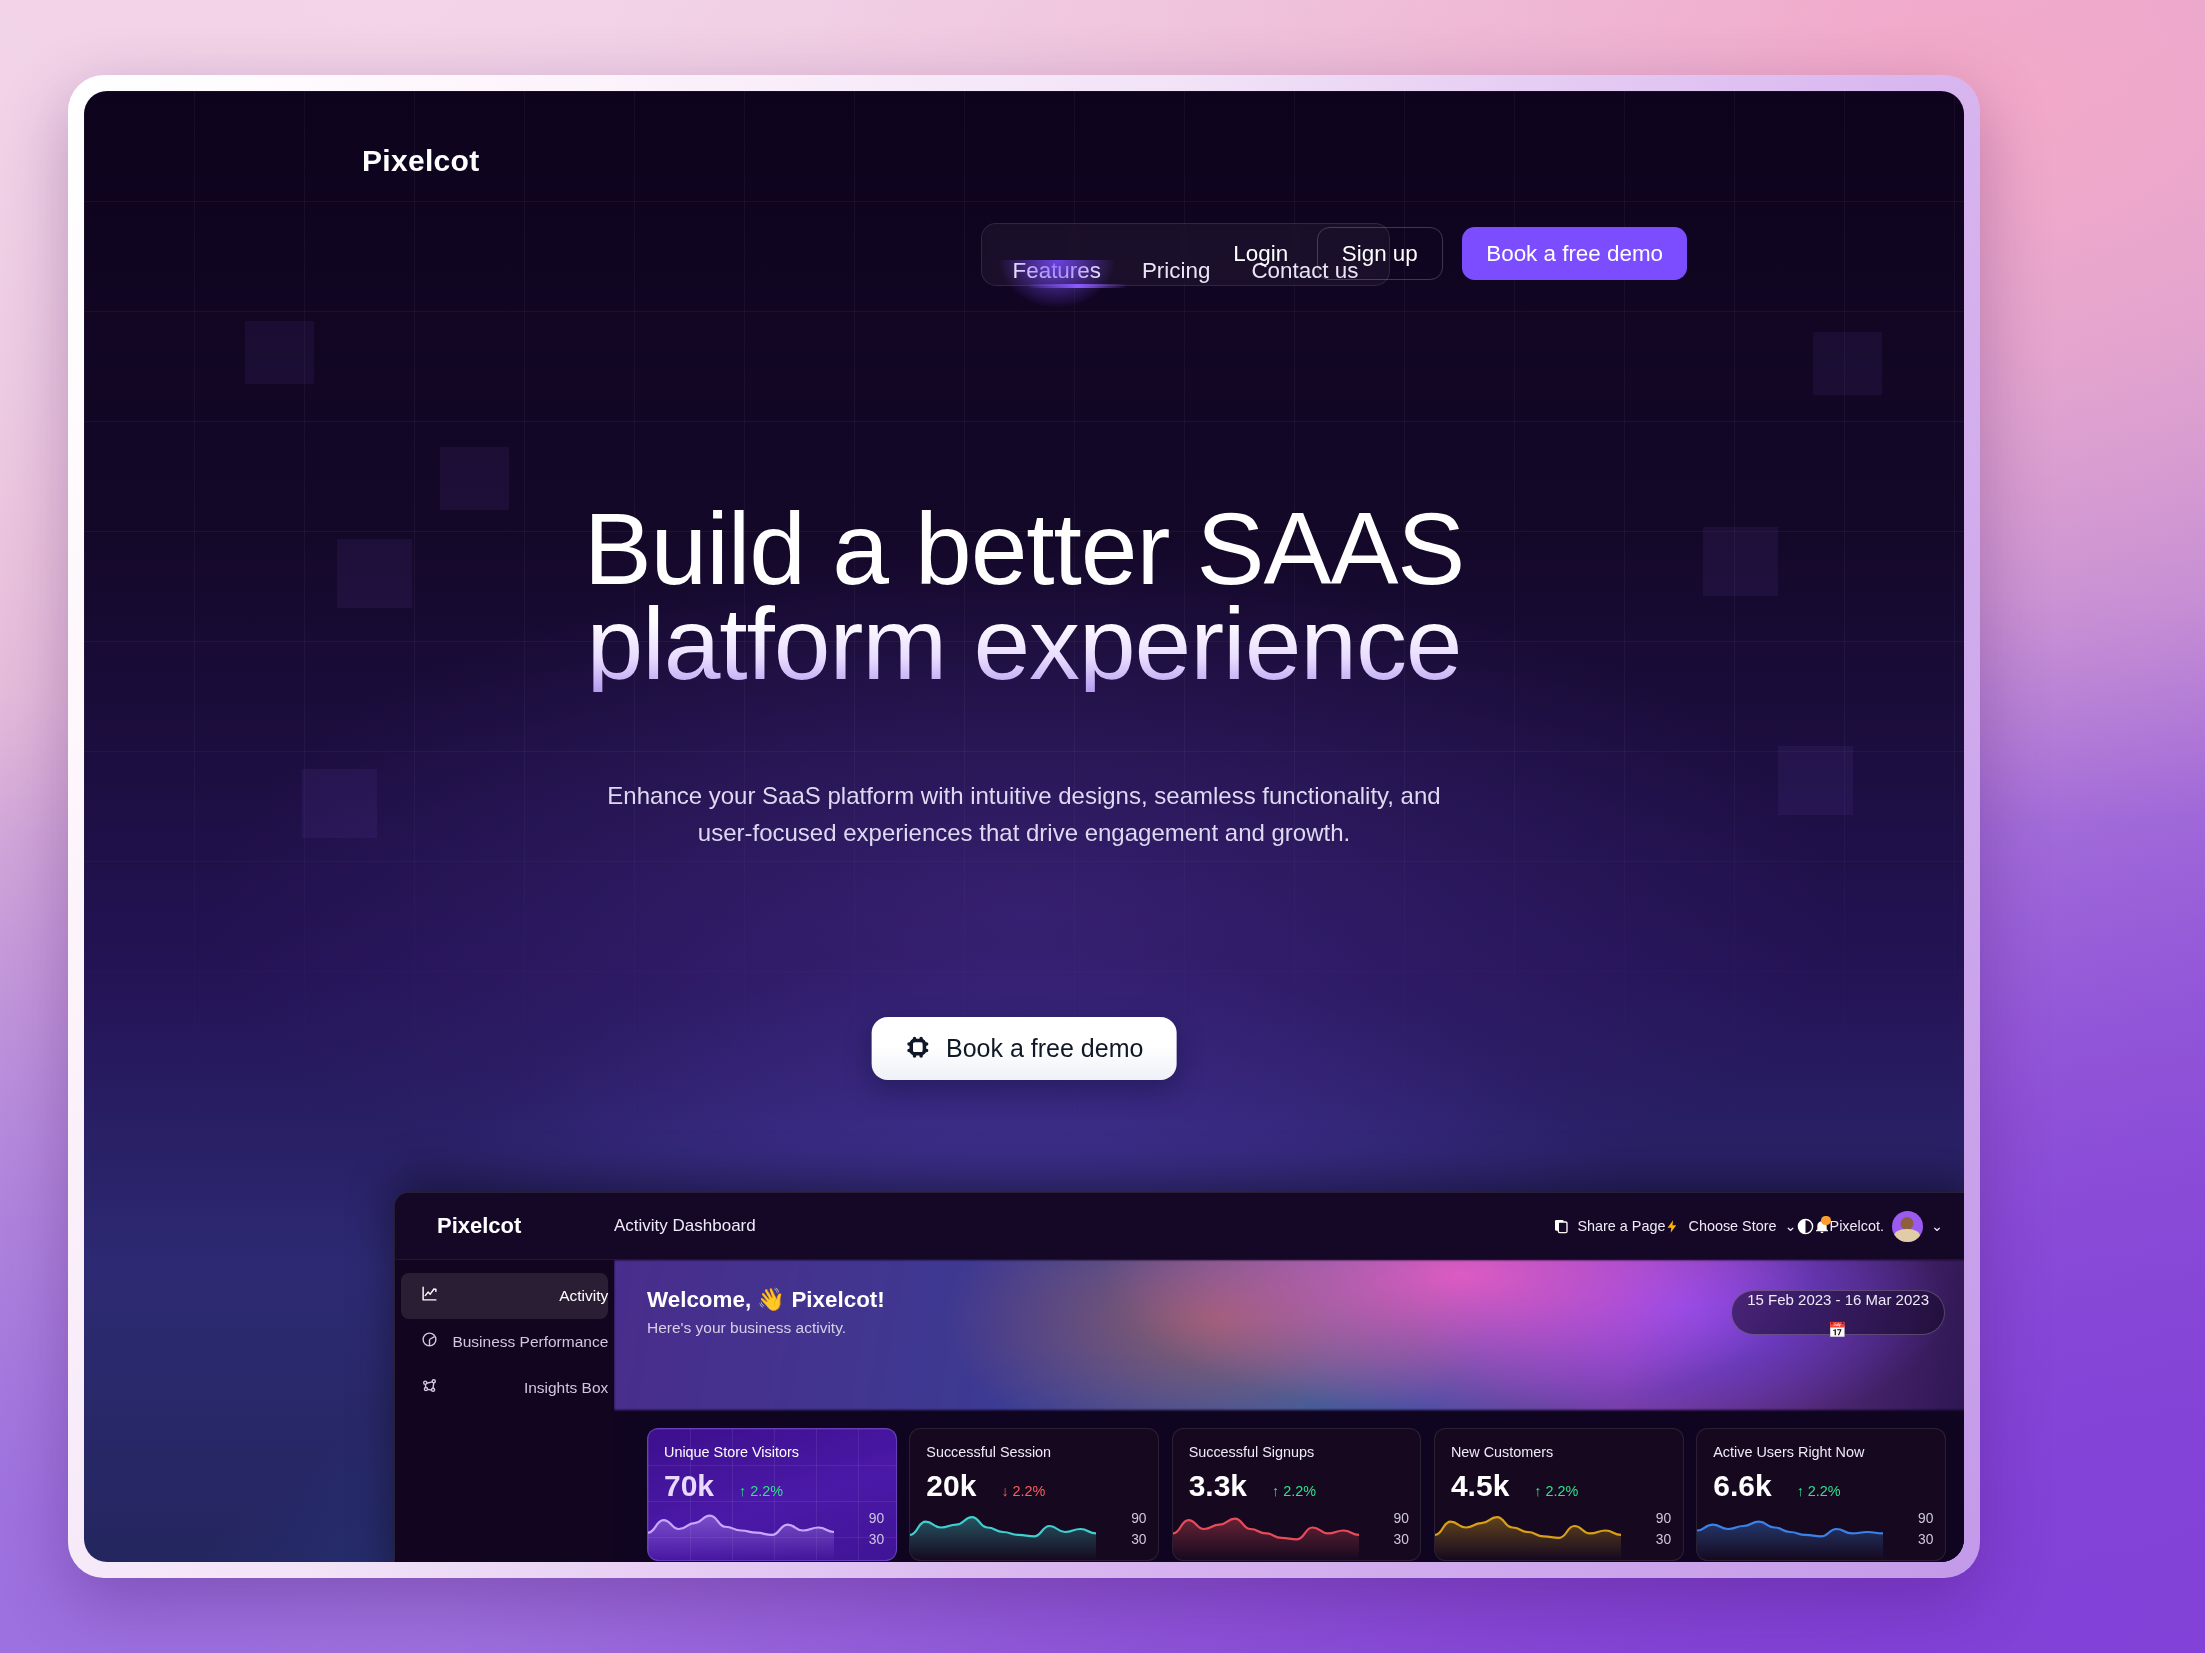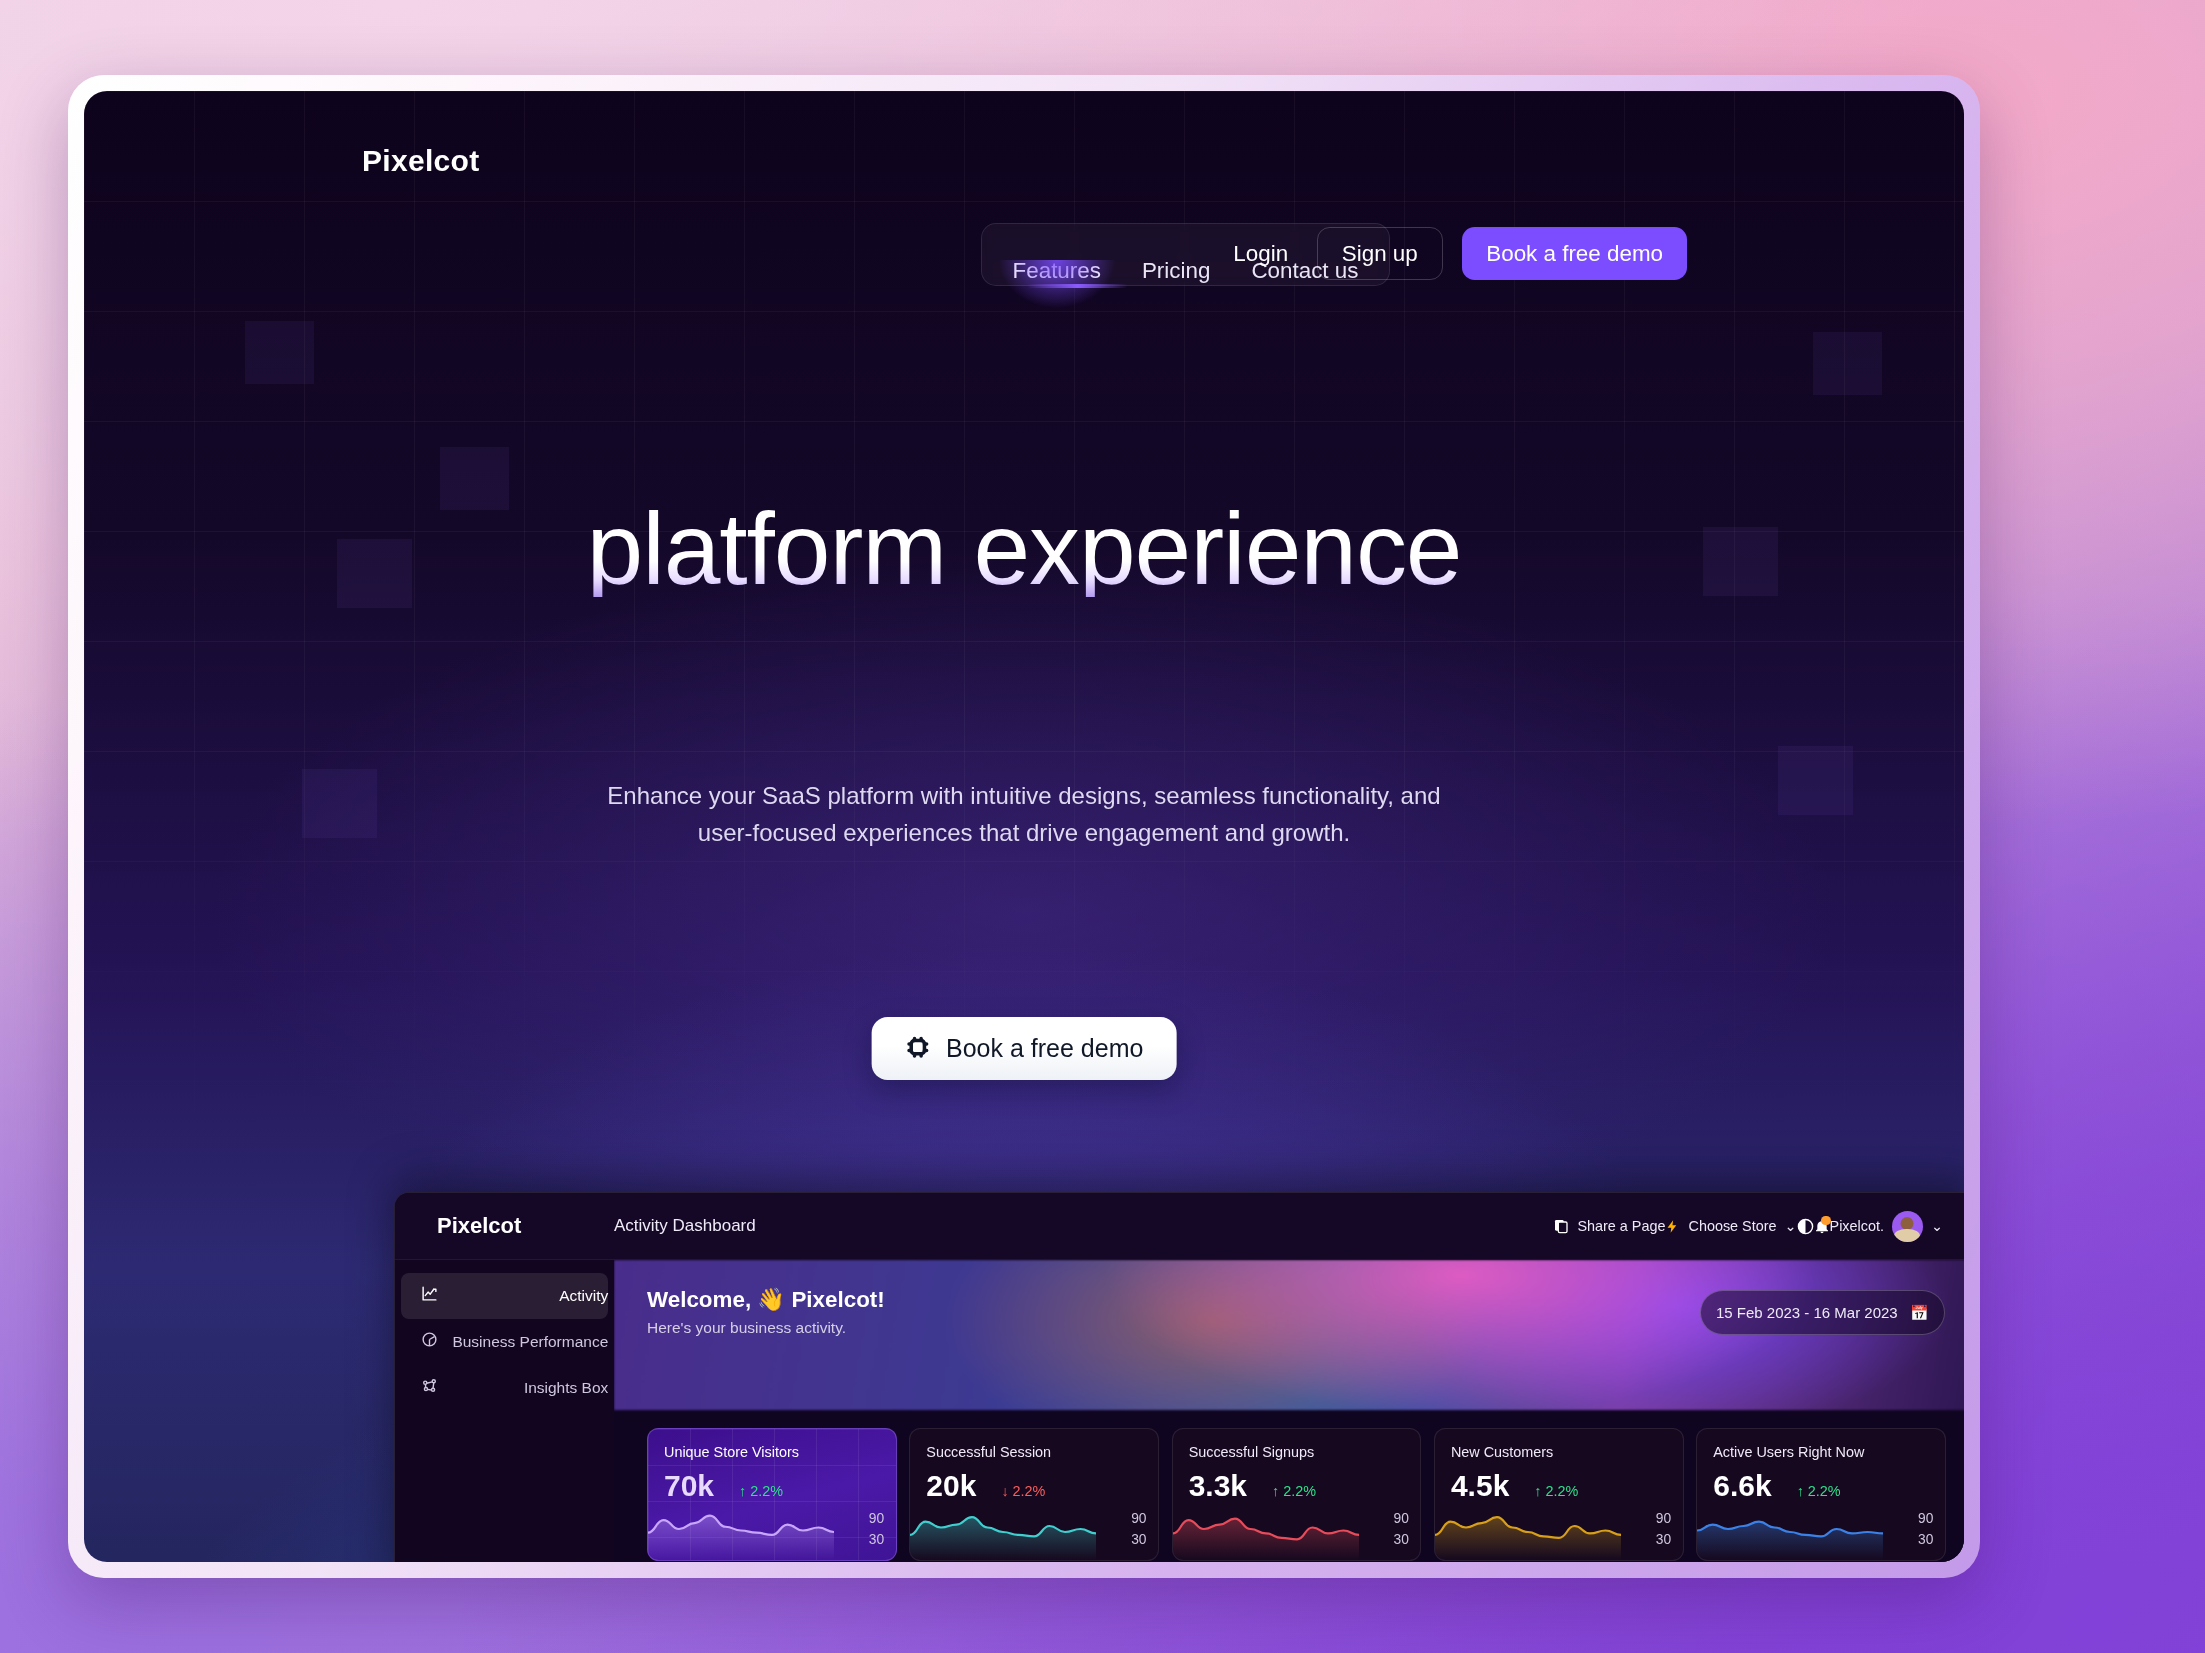--- a/index.html
+++ b/index.html
@@ -169,21 +169,21 @@
       radial-gradient(ellipse 30% 140% at 44% 40%, rgba(214,110,60,.55) 0%, rgba(214,110,60,0) 66%),
       linear-gradient(100deg,#4a2d8c 0%,#3d3a92 28%,#2f58a8 52%,#7a3e9e 74%,#2b1550 100%);
     filter:blur(1.1px);
   }
   .welcome { position:absolute; left:33px; top:26.4px; }
   .welcome h2 { color:#fff; font-size:22.4px; font-weight:700; }
   .welcome p { color:#d6cfe6; font-size:15.5px; margin-top:5.7px; }
   .daterange {
     position:absolute; right:34px; top:30px; height:45px; display:flex; align-items:center; gap:12.6px;
     padding:0 15px; border-radius:23px; border:0.6px solid rgba(255,255,255,.22); background:rgba(20,8,36,.55);
-    color:#efeaf8; font-size:15px; font-weight:500;
+    color:#efeaf8; font-size:15px; font-weight:500;flex-direction:column;
   }
 
   .cards { position:absolute; left:33px; right:33px; top:168px; display:flex; gap:12.6px; }
   .card { flex:1; border-radius:11.5px; padding:15px 16px 0 16px; height:133px; position:relative; overflow:hidden;
           border:0.6px solid rgba(255,255,255,.09); background:#16091f; }
   .card.accent { background:linear-gradient(165deg,#3c0f8c 0%,#4b19a8 55%,#3f1495 100%); border-color:rgba(180,140,255,.35); }
   .card.accent::before {
     content:""; position:absolute; inset:0;
     background-image:
       linear-gradient(to right, rgba(255,255,255,.07) 0.6px, transparent 0.6px),
@@ -228,20 +228,21 @@
 
       <div class="navright">
         <span class="login">Login</span>
         <span class="signup">Sign up</span>
         <span class="demo-top">Book a free demo</span>
       </div>
     </div>
 
 
     <h1 class="headline">
+      <div>Build a better SAAS</div>
       <div>platform experience</div>
     </h1>
 
     <div class="subtitle">
       <div>Enhance your SaaS platform with intuitive designs, seamless functionality, and</div>
       <div>user-focused experiences that drive engagement and growth.</div>
     </div>
 
 
     <div class="cta">

